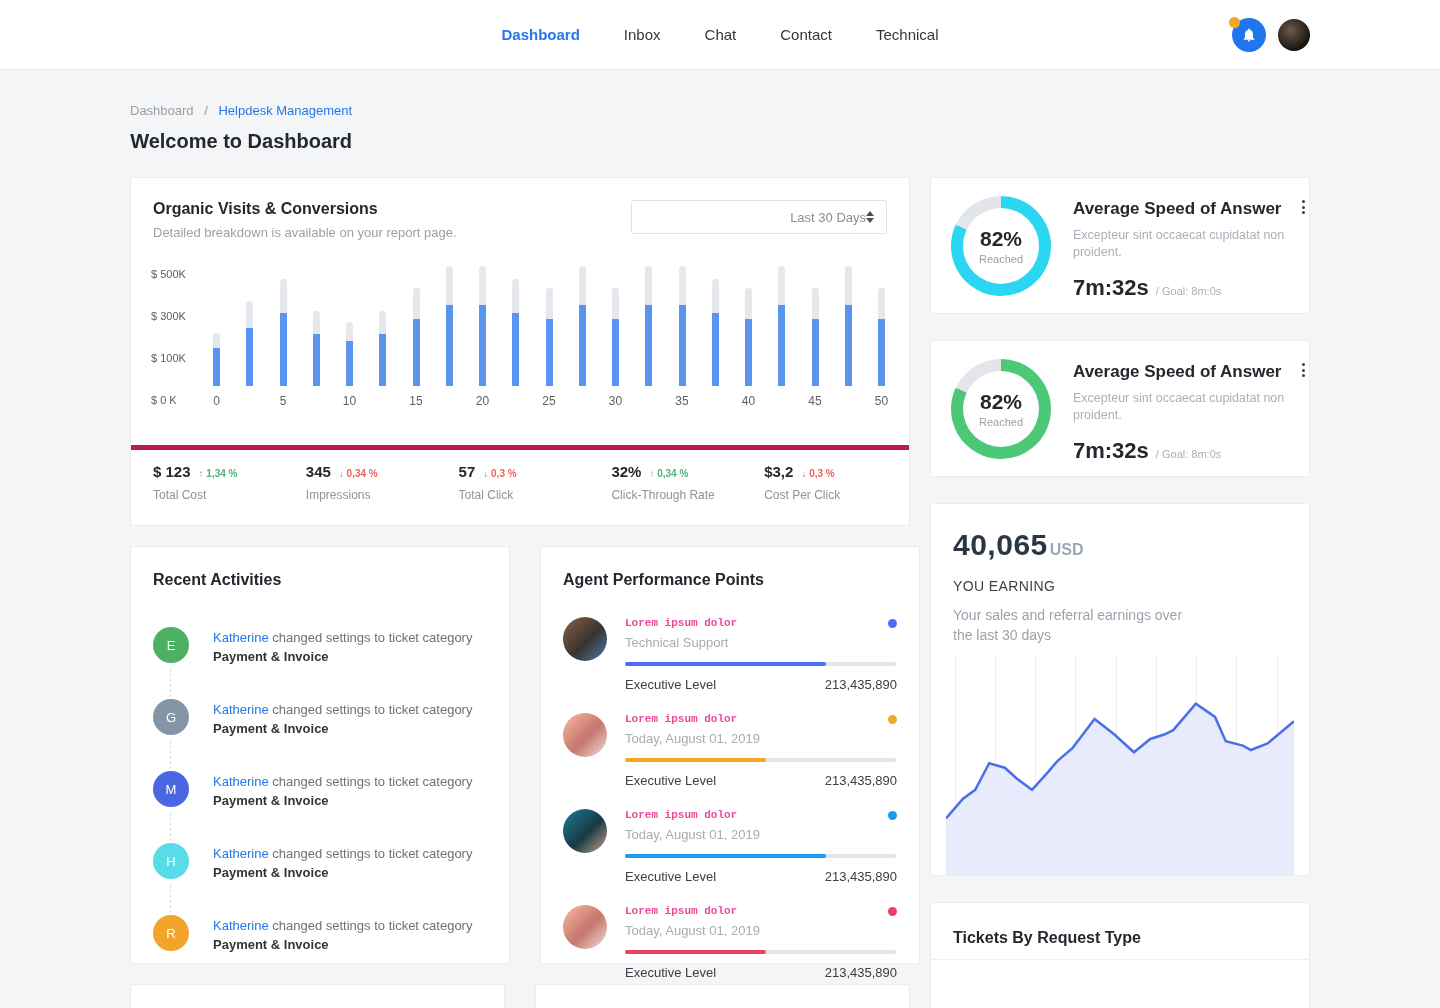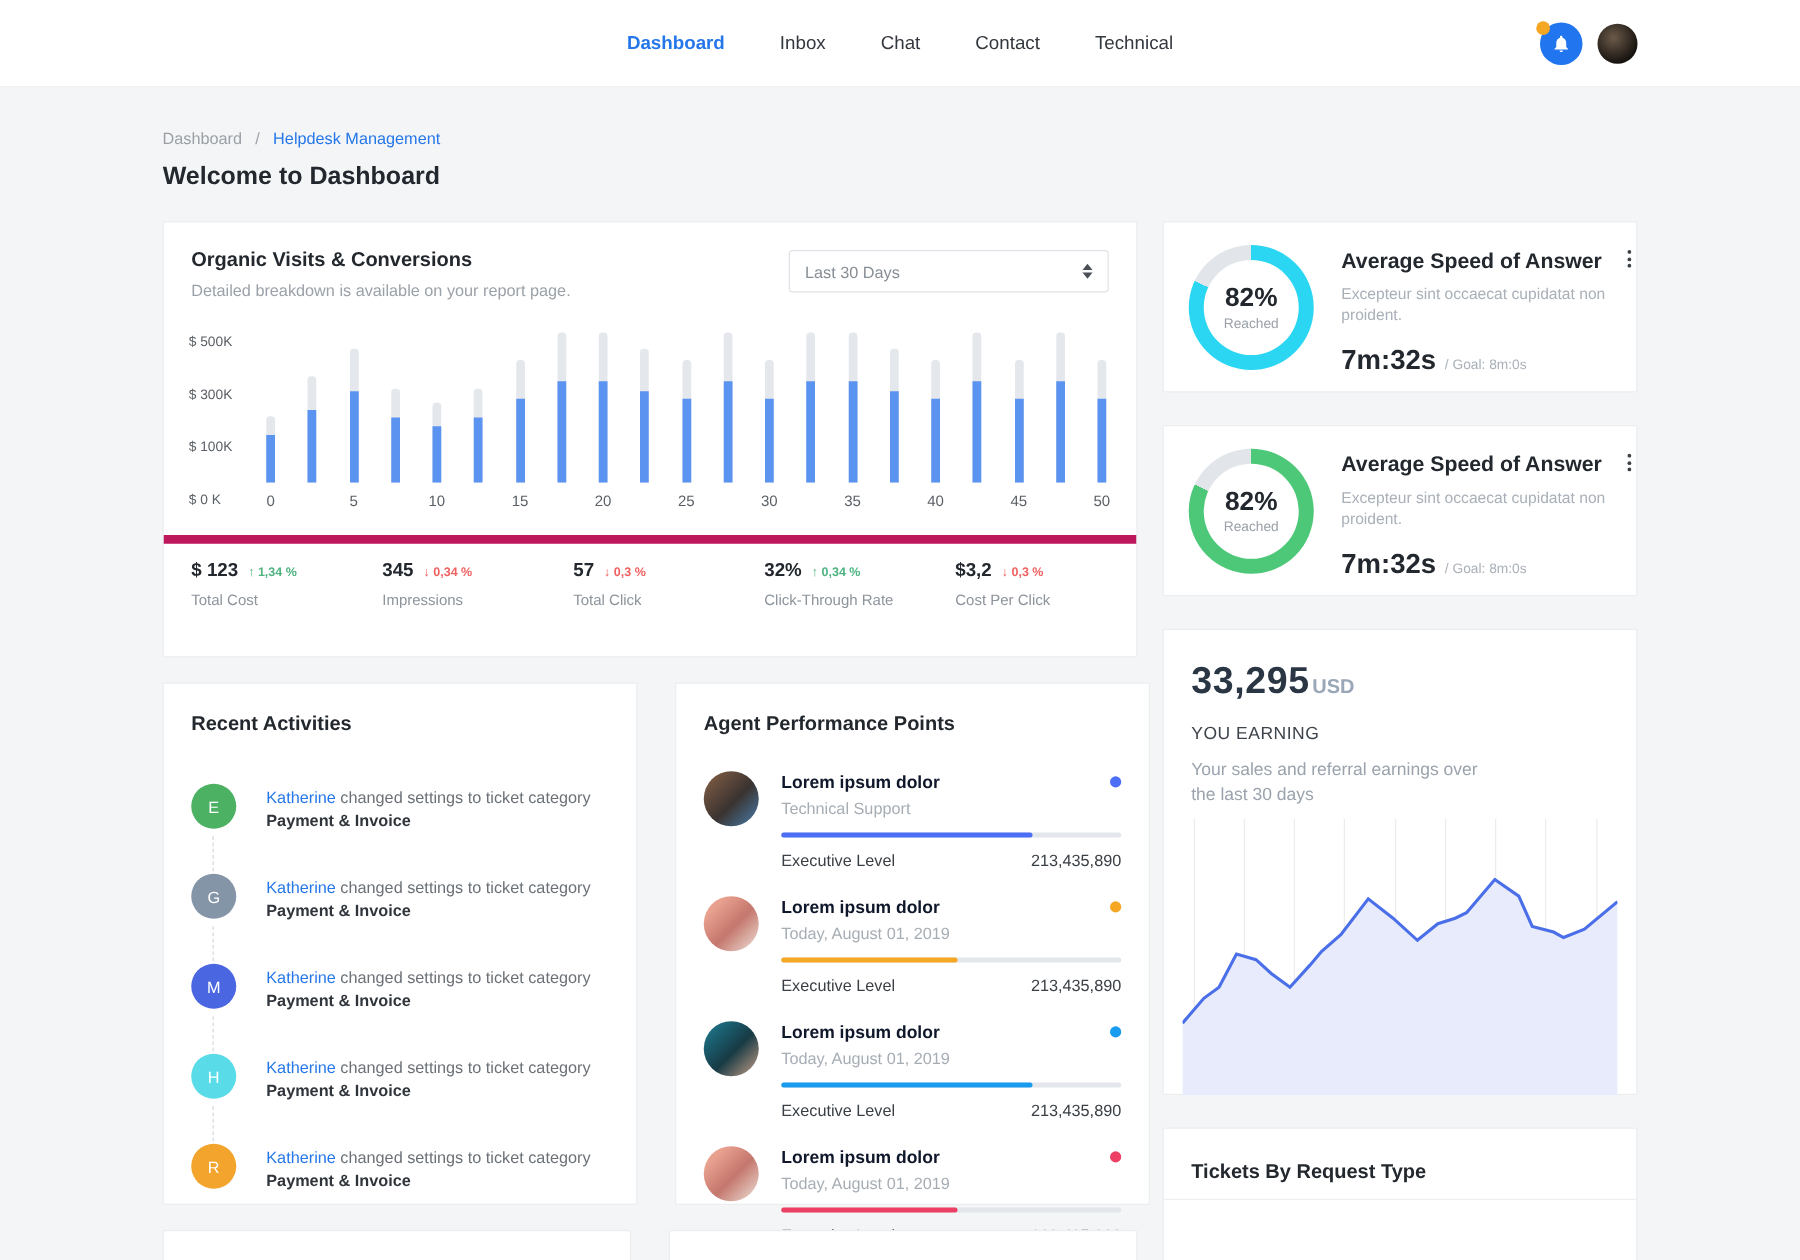--- a/index.html
+++ b/index.html
@@ -32,41 +32,41 @@
   .main { display:flex; gap:20px; margin-top:24px; align-items:flex-start; }
   .col-left { width:780px; flex:none; }
   .col-right { width:380px; flex:none; }
   .card { background:#fff; border:1px solid #ebedef; border-radius:2px; }
 
   
   .organic { padding:22px 20px 0; height:349px; margin-bottom:20px; }
   .organic-head { display:flex; justify-content:space-between; padding:0 2px; }
   .card-title { font-size:16px; font-weight:bold; color:#23282e; }
   .card-sub { font-size:13px; color:#9ba1a8; margin-top:7px; }
-  .range-select { width:256px; height:34px; border:1px solid #dfe3e7; border-radius:3px; display:flex; align-items:center; justify-content:space-between; padding:4px 12px; cursor:pointer; }
+  .range-select { width:256px; height:34px; border:1px solid #dfe3e7; border-radius:3px; display:flex; align-items:center; justify-content:flex-end; padding:4px 12px; cursor:pointer; }
   .range-select .val { font-size:13px; color:#878e95; }
   .sort-arrows { display:flex; flex-direction:column; gap:2px; }
   .sort-arrows i { width:0; height:0; border-left:4px solid transparent; border-right:4px solid transparent; }
   .sort-arrows .up { border-bottom:5px solid #4a4f55; }
   .sort-arrows .down { border-top:5px solid #4a4f55; }
 
   .chart-wrap { display:flex; margin-top:26px; }
   .y-axis { position:relative; width:62px; height:154px; flex:none; }
   .y-axis span { position:absolute; left:0; font-size:11px; color:#5a6066; }
   .plot { position:relative; flex:1; }
   .bars { display:flex; justify-content:space-between; align-items:flex-end; height:120px; padding-right:4px; }
   .bar { position:relative; width:7px; height:120px; }
   .bar div { position:absolute; bottom:0; left:0; width:100%; border-radius:3px 3px 0 0; }
   .bar .total { background:#e4e7ec; }
   .bar .fill { background:#5b93f0; border-radius:0; }
   .x-axis { display:flex; justify-content:space-between; padding-right:4px; margin-top:8px; }
   .x-cell { position:relative; width:7px; height:16px; }
   .x-cell span { position:absolute; left:50%; transform:translateX(-50%); font-size:12px; color:#5a6066; white-space:nowrap; }
 
-  .stats-row { display:flex; border-top:7px solid #be185d; margin:8px -20px 0; padding:13px 22px 0;gap:30px; }
+  .stats-row { display:flex; border-top:5px solid #be185d; margin:25px -20px 0; padding:13px 22px 0;gap:30px; }
   .stat { width:152px; }
   .stat-top { display:flex; align-items:baseline; gap:8px; }
   .stat-val { font-size:15px; font-weight:bold; color:#23282e; }
   .stat-delta { font-size:10px; font-weight:bold; }
   .stat-delta.up { color:#4db380; }
   .stat-delta.down { color:#ef6160; }
   .stat-label { font-size:12px; color:#8d949c; margin-top:8px; }
 
   
   .row2 { display:flex; gap:30px; }
@@ -82,21 +82,21 @@
 
   .agent-list { margin-top:28px; }
   .agent-row { display:flex; gap:18px; margin-bottom:21px; }
   .agent-avatar { width:44px; height:44px; border-radius:50%; flex:none; }
   .av0 { background:linear-gradient(135deg,#8a6248,#3a3330 55%,#4a7fae); }
   .av1 { background:linear-gradient(135deg,#e8a08f 20%,#c4776d 55%,#efe3da); }
   .av2 { background:linear-gradient(135deg,#1f7f96,#173a44 55%,#caa18a); }
   .av3 { background:linear-gradient(135deg,#e8a08f 20%,#c4776d 55%,#efe3da); }
   .agent-body { flex:1; }
   .agent-top { display:flex; justify-content:space-between; align-items:center; }
-  .agent-name { font-size:14px; font-weight:bold; color:#0f172a; }
+  .agent-name { font-size:11px; font-weight:bold; color:#ec4899;font-family:Liberation Mono, monospace; }
   .agent-dot { width:9px; height:9px; border-radius:50%; }
   .agent-sub { font-size:13px; color:#a6adb4; margin-top:6px; }
   .agent-bar { position:relative; height:4px; background:#e3e6ea; border-radius:2px; margin-top:12px; }
   .agent-bar i { position:absolute; left:0; top:0; bottom:0; border-radius:2px; }
   .agent-foot { display:flex; justify-content:space-between; font-size:13px; color:#3a4046; margin-top:11px; }
 
   .stub-row { display:flex; gap:30px; margin-top:20px; }
   .stub { width:380px; height:40px; }
 
   
@@ -508,21 +508,21 @@
           <div class="speed-time-row">
             <span class="speed-time">7m:32s</span>
             <span class="speed-goal">/ Goal: 8m:0s</span>
           </div>
         </div>
       </div>
 
       <div class="card earning-card">
         <div class="earning-head">
           <div>
-            <span class="earn-amount">33,295</span><span class="earn-cur">USD</span>
+            <span class="earn-amount">40,065</span><span class="earn-cur">USD</span>
           </div>
           <div class="earn-label">YOU EARNING</div>
           <div class="earn-desc">Your sales and referral earnings over the last 30 days</div>
         </div>
         <div class="earn-chart">
           <div class="earn-grid">
               <i style="left: 2.5%;"></i>
               <i style="left: 14.0625%;"></i>
               <i style="left: 25.625%;"></i>
               <i style="left: 37.1875%;"></i>

